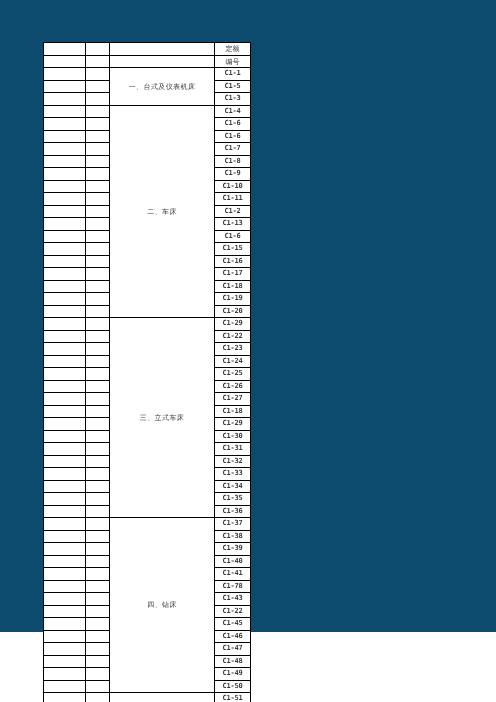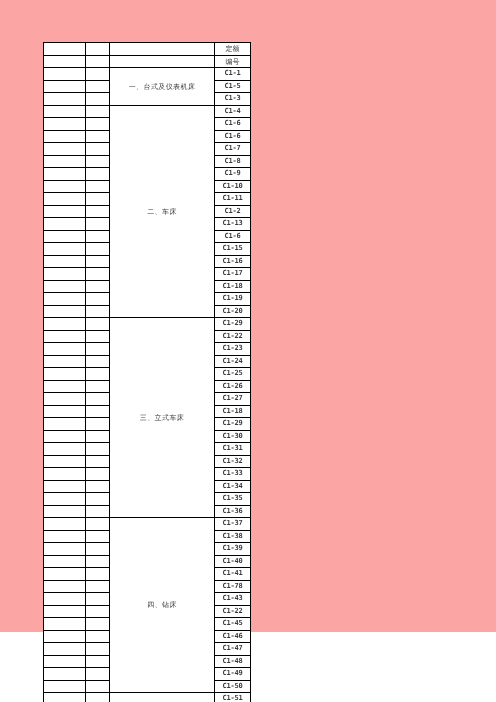--- a/index.html
+++ b/index.html
@@ -12,21 +12,21 @@
     height: 702px;
     font-family: "Liberation Sans", "DejaVu Sans", sans-serif;
     overflow: hidden;
   }
   #sheet-root {
     position: absolute;
     left: 0;
     top: 0;
     width: 496px;
     height: 632px;
-    background: #fca5a5;
+    background: #0c4a6e;
   }
   table.grid {
     position: absolute;
     left: 43px;
     top: 42px;
     border-collapse: collapse;
     table-layout: fixed;
   }
   table.grid td {
     border: 1px solid #000000;

